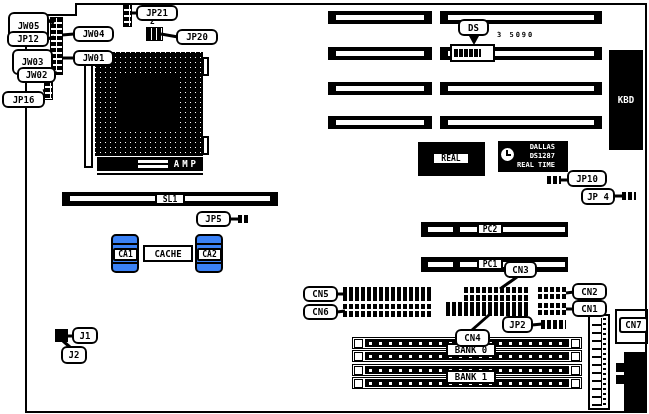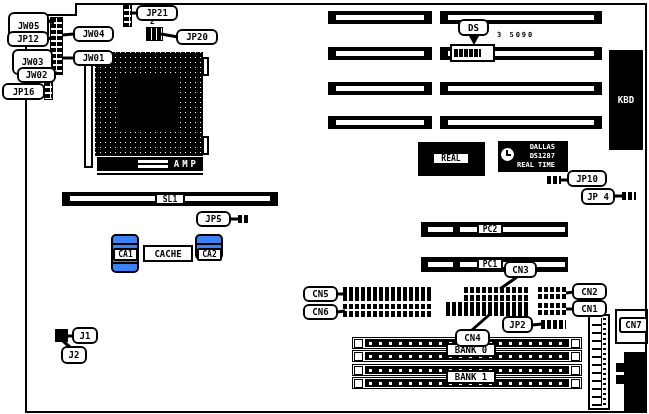--- a/index.html
+++ b/index.html
@@ -87,21 +87,21 @@
   <div class="jstrip" style="left:123px;top:4px;width:9px;height:23px;"></div>
   <div class="abs" style="left:146px;top:27px;width:17px;height:14px;background-color:#000;border:1px solid #000;background-image:repeating-linear-gradient(90deg,#000 0 4px,#fff 4px 5px),repeating-linear-gradient(180deg,#000 0 5px,#fff 5px 6px);"></div>
   <div class="abs" style="left:150px;top:17px;font-size:8px;font-weight:bold;z-index:6;">2</div>
 
   <div class="lbl" style="left:8px;top:12px;width:41px;height:28px;">JW05</div>
   <div class="lbl" style="left:7px;top:31px;width:42px;height:16px;">JP12</div>
   <div class="lbl" style="left:12px;top:49px;width:41px;height:26px;">JW03</div>
   <div class="lbl" style="left:17px;top:67px;width:39px;height:16px;">JW02</div>
   <div class="lbl" style="left:73px;top:26px;width:41px;height:16px;">JW04</div>
   <div class="lbl" style="left:73px;top:50px;width:41px;height:16px;">JW01</div>
-  <div class="lbl" style="left:2px;top:83px;width:43px;height:17px;">JP16</div>
+  <div class="lbl" style="left:2px;top:91px;width:43px;height:17px;">JP16</div>
   <div class="lbl" style="left:136px;top:5px;width:42px;height:16px;">JP21</div>
   <div class="lbl" style="left:176px;top:29px;width:42px;height:16px;">JP20</div>
 
   <div class="abs" style="left:95px;top:52px;width:108px;height:104px;background-color:#000;background-image:radial-gradient(circle,#fff 0.9px,transparent 1px);background-size:5px 5px;background-position:3px 3px;">
     <div class="abs" style="left:24px;top:24px;right:24px;bottom:24px;background:#000;"></div>
   </div>
   <div class="abs" style="left:84px;top:57px;width:9px;height:111px;background:#fff;border:2px solid #000;z-index:2;"></div>
   <div class="abs" style="left:202px;top:57px;width:7px;height:19px;background:#fff;border:2px solid #000;"></div>
   <div class="abs" style="left:202px;top:136px;width:7px;height:19px;background:#fff;border:2px solid #000;"></div>
   <div class="blackbar" style="left:97px;top:157px;width:106px;height:14px;">
@@ -187,21 +187,21 @@
   </div>
   <div class="lbl" style="left:196px;top:211px;width:35px;height:16px;">JP5</div>
   <div class="hconn" style="left:238px;top:215px;width:12px;height:8px;"></div>
 
   <div class="chip" style="left:111px;top:234px;width:28px;height:39px;">
     <div class="band" style="top:7px;"></div>
       <div class="band" style="bottom:7px;"></div>
     <div class="slot-lbl" style="left:0px;top:12px;width:25px;height:13px;">CA1</div>
   </div>
   <div class="lbl" style="left:143px;top:245px;width:50px;height:17px;border-radius:0;">CACHE</div>
-  <div class="chip" style="left:195px;top:234px;width:28px;height:26px;">
+  <div class="chip" style="left:195px;top:234px;width:28px;height:39px;">
     <div class="band" style="top:7px;"></div>
       <div class="band" style="bottom:7px;"></div>
     <div class="slot-lbl" style="left:0px;top:12px;width:25px;height:13px;">CA2</div>
   </div>
 
   <div class="lbl" style="left:303px;top:286px;width:35px;height:16px;">CN5</div>
   <div class="conn-v" style="left:343px;top:287px;width:90px;height:14px;"></div>
   <div class="lbl" style="left:303px;top:304px;width:35px;height:16px;">CN6</div>
   <div class="conn-plus" style="left:343px;top:304px;width:90px;height:13px;"></div>
 

